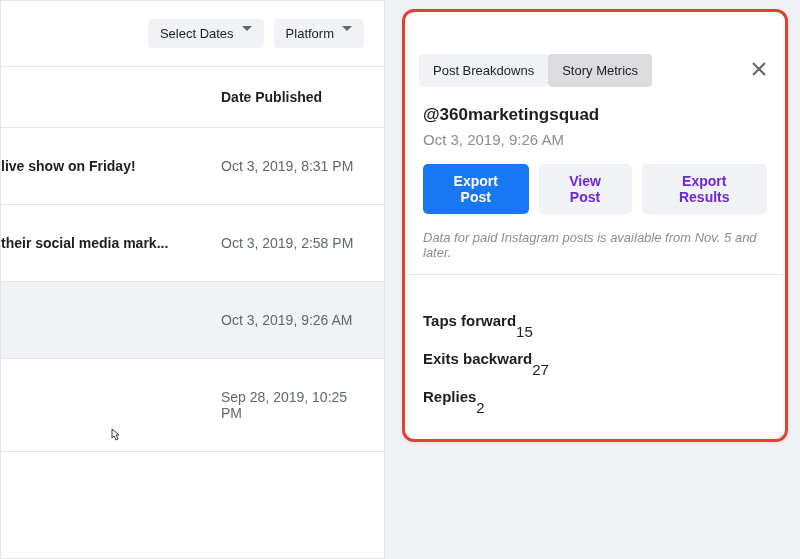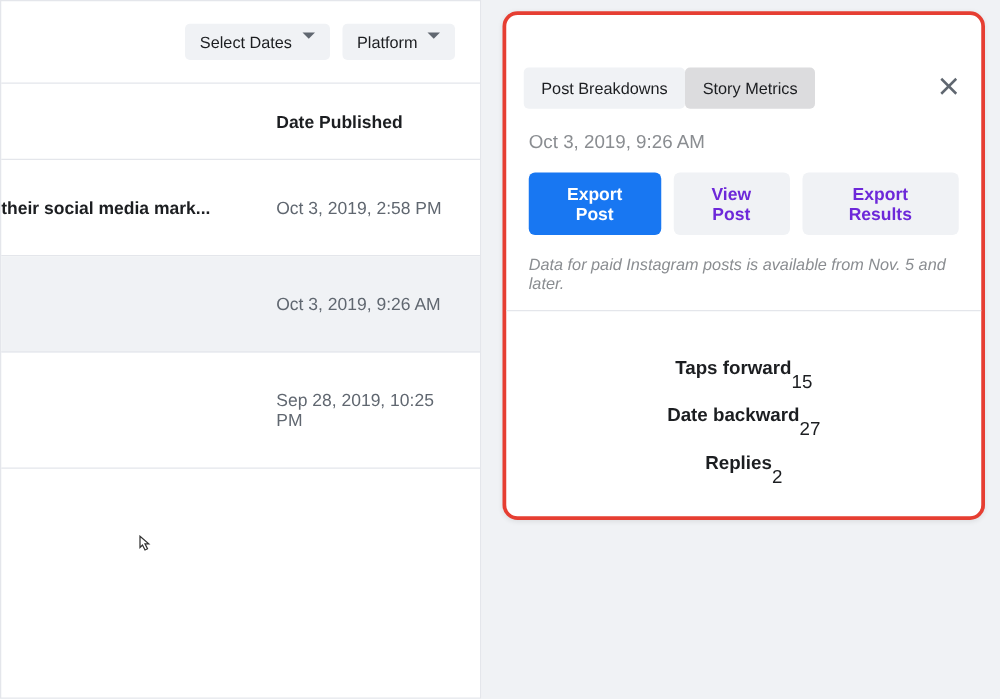--- a/index.html
+++ b/index.html
@@ -160,21 +160,21 @@
     }
     .divider {
       border-top: 1px solid #e4e6eb;
       margin: 14px -18px 0 -18px;
     }
     .metrics {
       padding: 18px;
     }
     .metric-row {
       display: flex;
-      justify-content: center;
+      justify-content: flex-start;
       font-size: 15px;
       font-weight: 700;
       color: #1c1e21;
       padding: 5px 0;
     }
     .metric-row span:last-child { font-weight: 400; margin-top: 11px; }
   </style>
 </head>
 <body>
 
@@ -186,20 +186,24 @@
     </button>
     <button class="filter-btn">
       <span>Platform</span>
       <span class="caret"></span>
     </button>
   </div>
 
   <div class="header-row">Date Published</div>
 
   <div class="post-row">
+    <div class="post-title-col"> live show on Friday!</div>
+    <div class="post-date-col">Oct 3, 2019, 8:31 PM</div>
+  </div>
+  <div class="post-row">
     <div class="post-title-col"> their social media mark...</div>
     <div class="post-date-col">Oct 3, 2019, 2:58 PM</div>
   </div>
   <div class="post-row selected">
     <div class="post-title-col"></div>
     <div class="post-date-col">Oct 3, 2019, 9:26 AM</div>
   </div>
   <div class="post-row">
     <div class="post-title-col"></div>
     <div class="post-date-col">Sep 28, 2019, 10:25 PM</div>
@@ -220,37 +224,38 @@
     </div>
     <button class="close-btn">
       <svg viewBox="0 0 16 16">
         <line x1="2" y1="2" x2="14" y2="14" stroke="#606770" stroke-width="2"></line>
         <line x1="14" y1="2" x2="2" y2="14" stroke="#606770" stroke-width="2"></line>
       </svg>
     </button>
   </div>
 
   <div class="rp-content">
+    <div class="account-name">@360marketingsquad</div>
     <div class="published-time">Oct 3, 2019, 9:26 AM</div>
     <div class="action-row">
       <button class="btn btn-primary">Export Post</button>
       <button class="btn btn-secondary">View Post</button>
       <button class="btn btn-secondary">Export Results</button>
     </div>
     <div class="note-text">Data for paid Instagram posts is available from Nov. 5 and later.</div>
     <div class="divider"></div>
   </div>
 
   <div class="metrics">
     <div class="metric-row">
       <span>Taps forward</span>
       <span>15</span>
     </div>
     <div class="metric-row">
-      <span>Date backward</span>
+      <span>Exits backward</span>
       <span>27</span>
     </div>
     <div class="metric-row">
       <span>Replies</span>
       <span>2</span>
     </div>
   </div>
 </div>
 
 </body></html>

